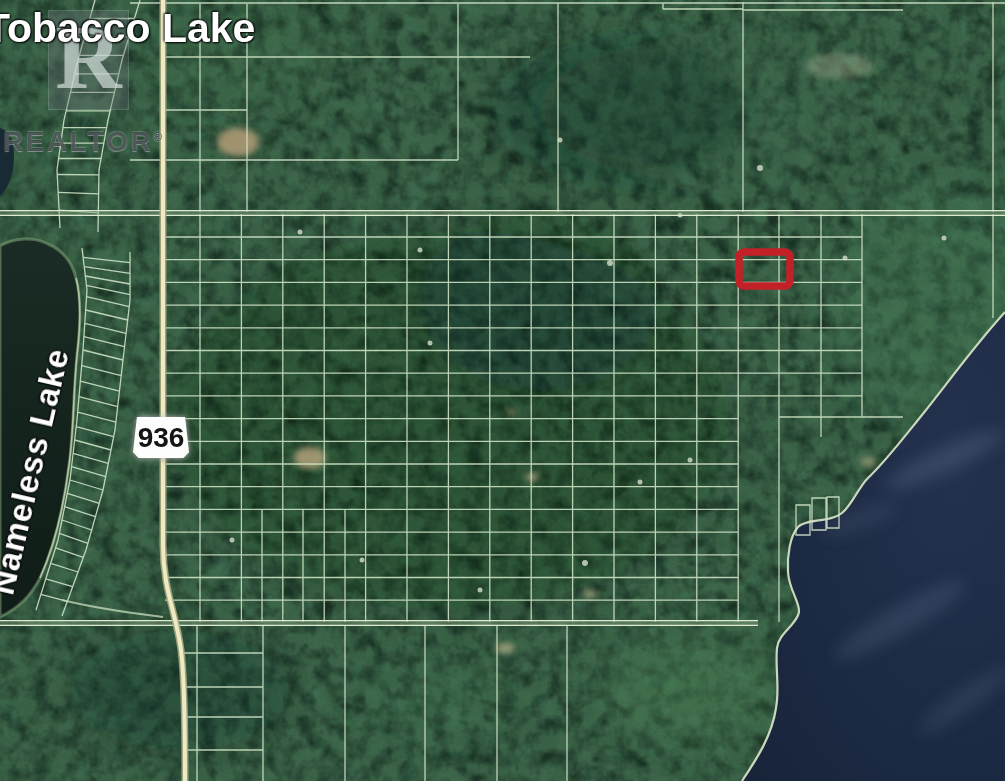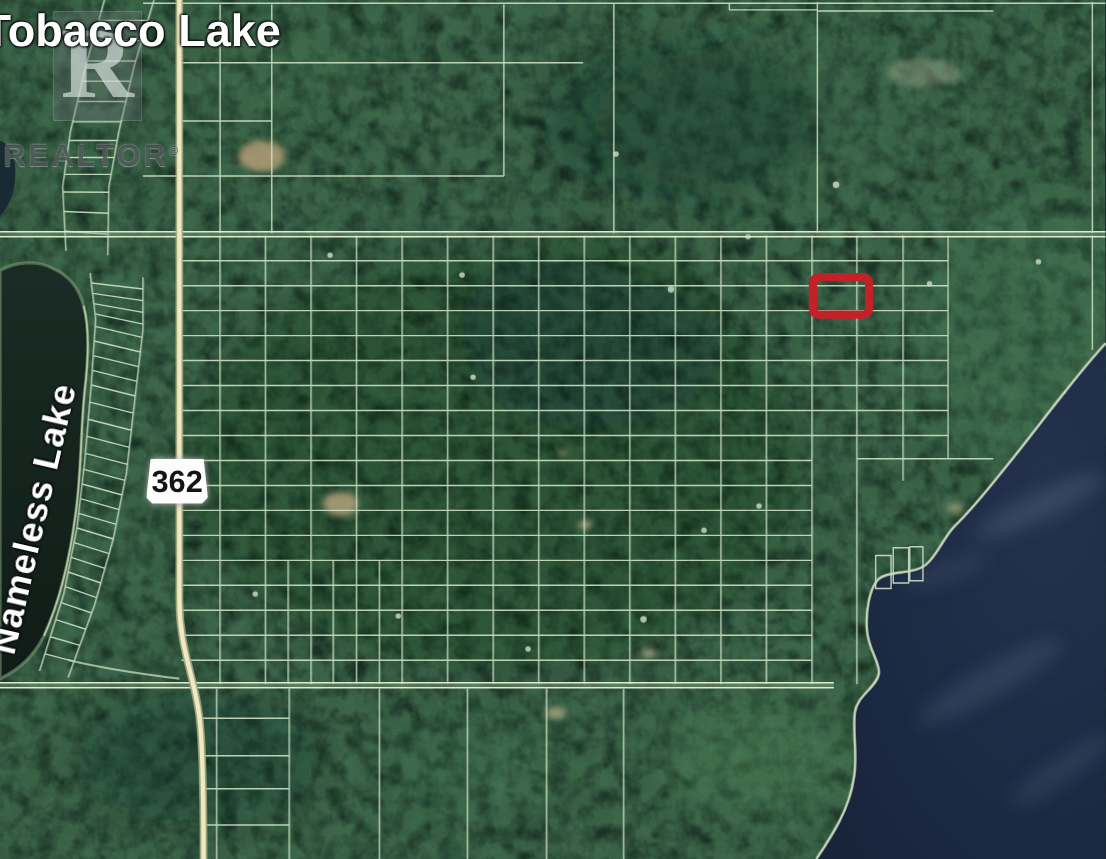--- a/index.html
+++ b/index.html
@@ -305,16 +305,16 @@
   <span class="r">R</span>
 </div>
 <div class="wm wm-text" style="position:absolute;">
   <span>REALTOR</span><sup>®</sup>
 </div>
 
 <div class="lake-label tobacco">Tobacco Lake</div>
 <div class="lake-label nameless">Nameless Lake</div>
 
 <div class="shield-wrap">
-  <div class="shield">362</div>
+  <div class="shield">936</div>
 </div>
 
 </div>
 
 </body></html>

